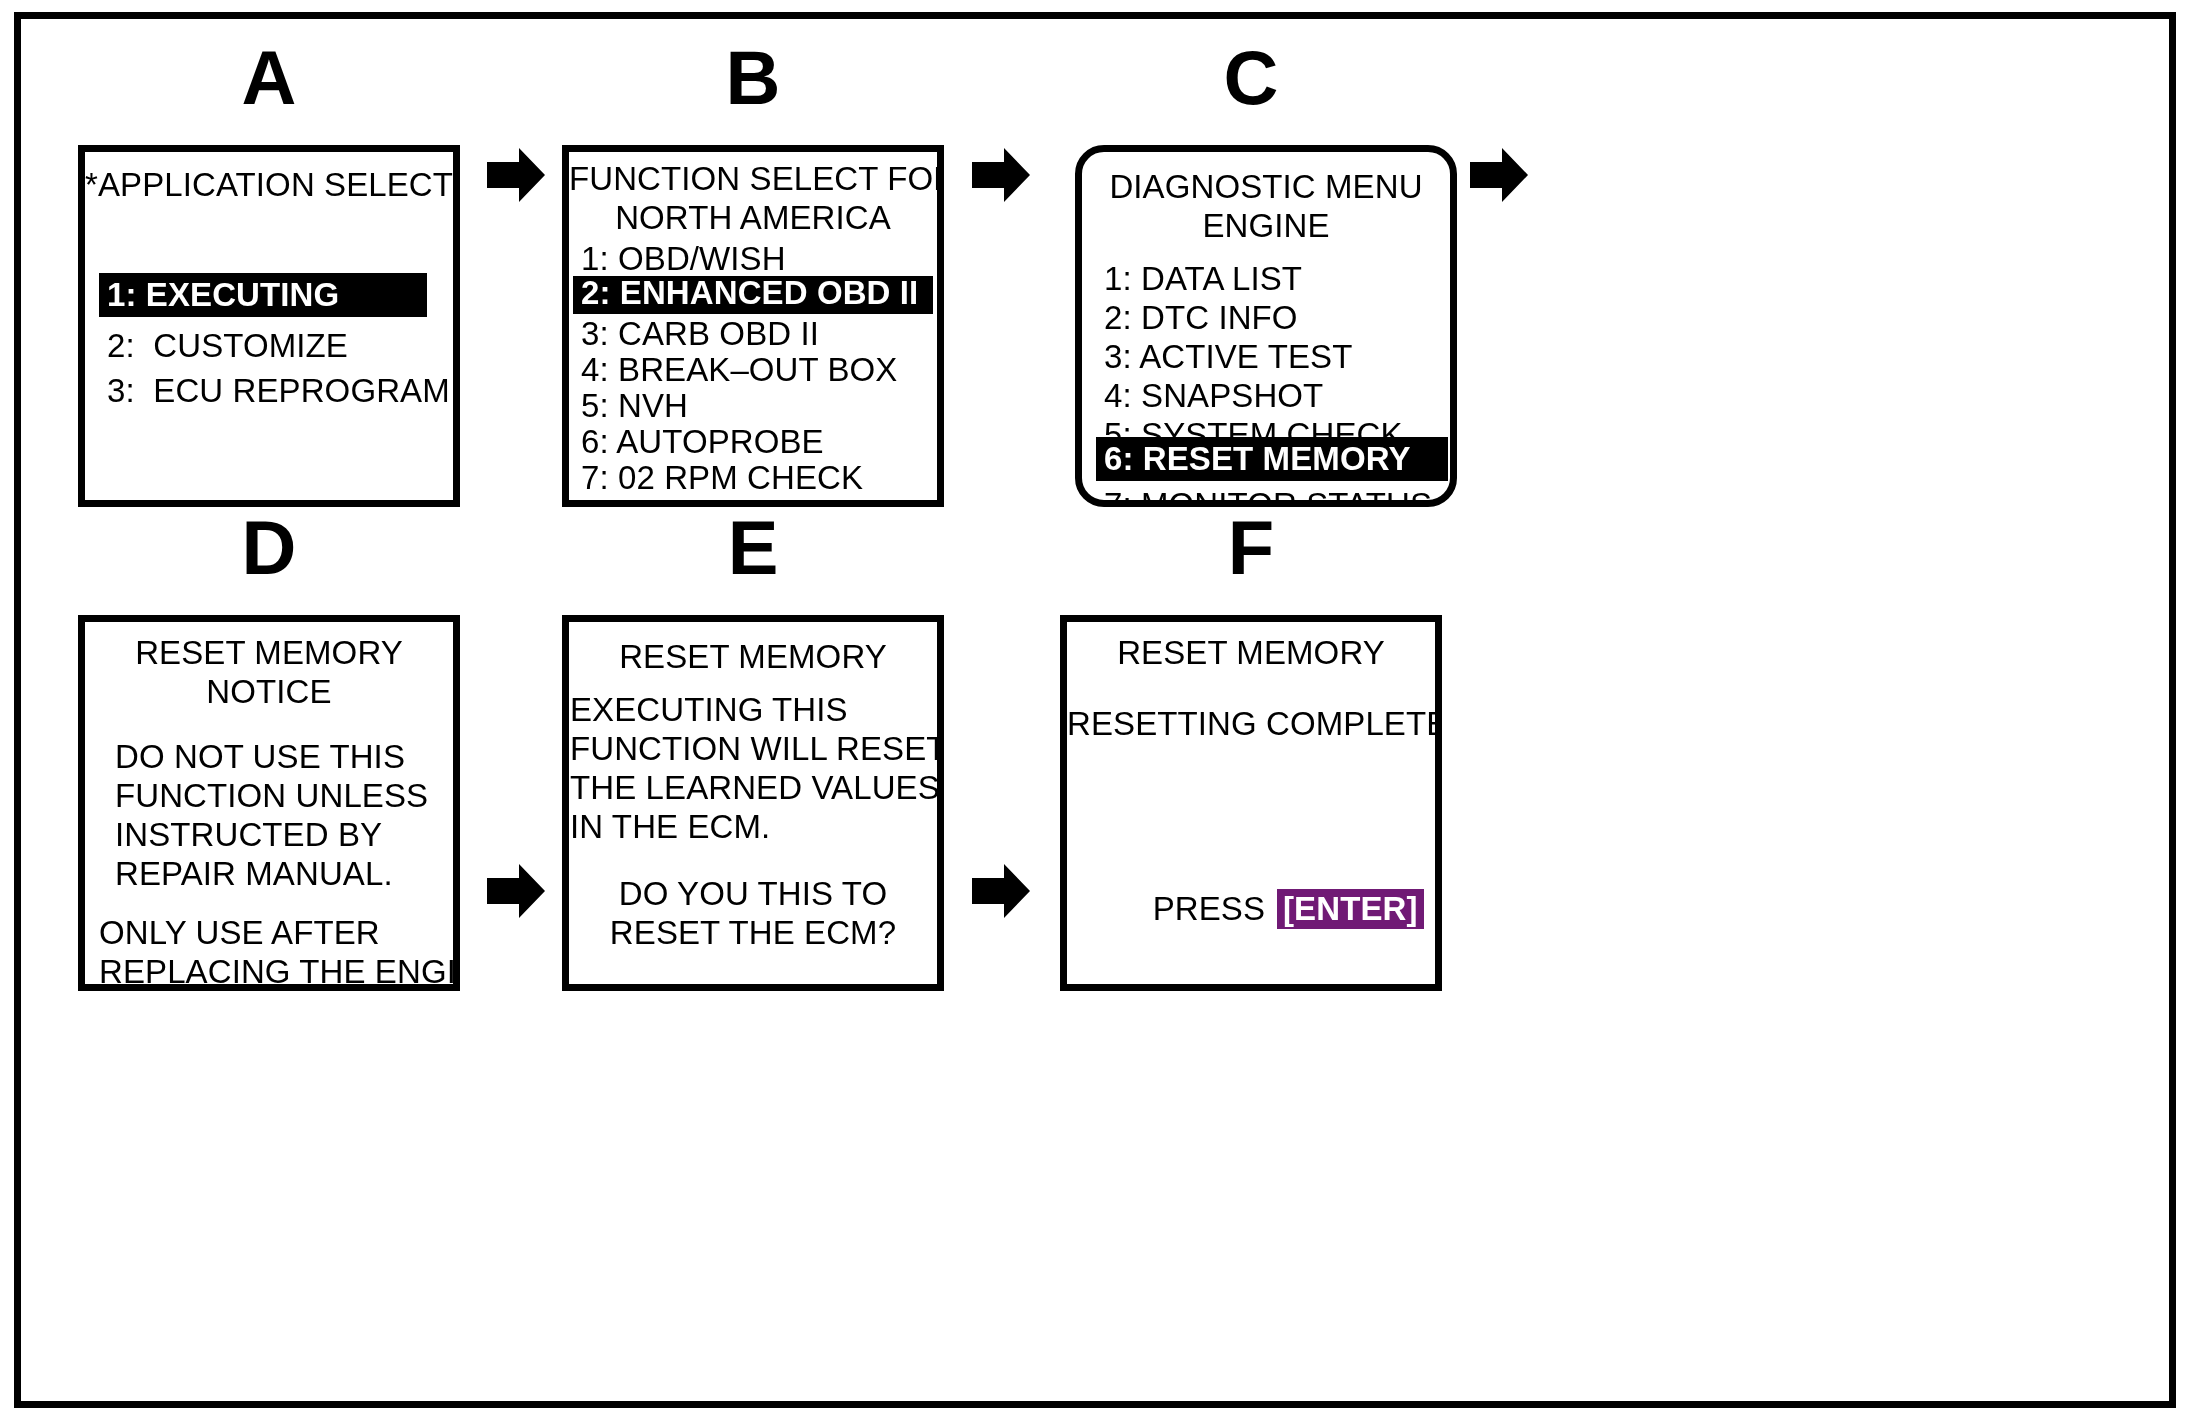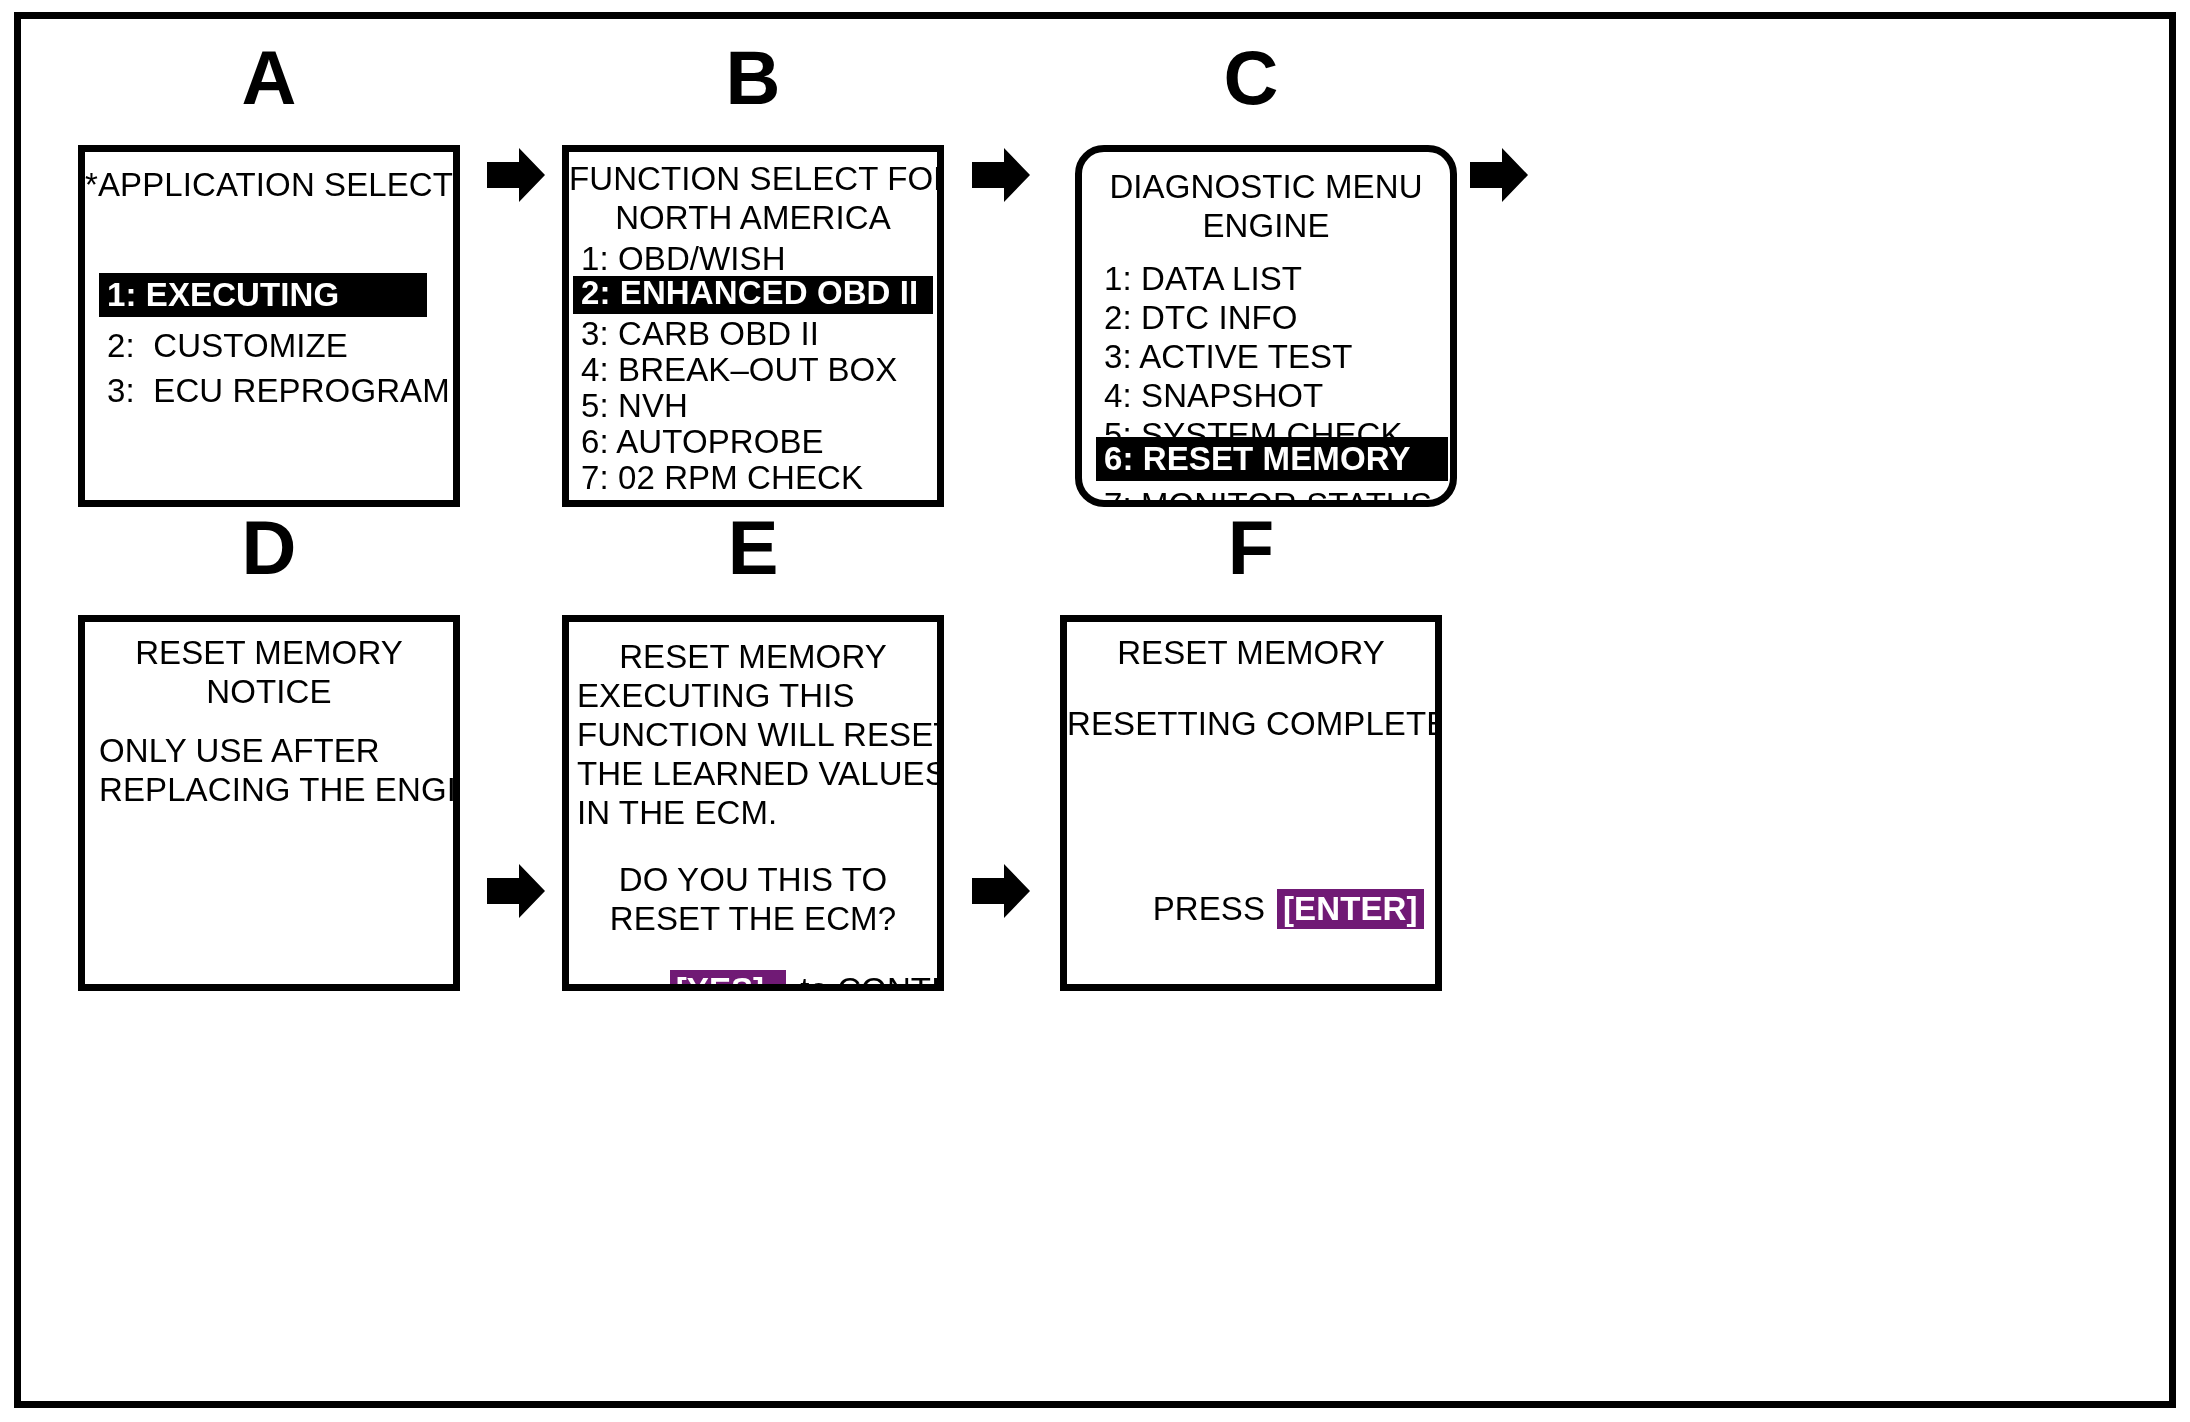--- a/index.html
+++ b/index.html
@@ -151,39 +151,45 @@
     <svg viewBox="0 0 62 62" aria-hidden="true">
         <polygon points="2,18 34,18 34,4 60,31 34,58 34,44 2,44" fill="#000"></polygon>
       </svg>
   </div>
 
   <div class="panel-wrap" style="left:78px;top:510px;width:382px;height:460px;">
     <div class="panel-letter" style="top:0;">D</div>
     <div class="screen" style="left:0;top:105px;width:382px;height:376px;">
       <div class="scr-line center" style="margin-top:14px;">RESET MEMORY</div>
       <div class="scr-line center" style="margin-top:6px;">NOTICE</div>
+      <div style="margin-top:32px;padding-left:30px;">
+        <div class="scr-line">DO NOT USE THIS</div>
+        <div class="scr-line" style="margin-top:6px;">FUNCTION UNLESS</div>
+        <div class="scr-line" style="margin-top:6px;">INSTRUCTED BY</div>
+        <div class="scr-line" style="margin-top:6px;">REPAIR MANUAL.</div>
+      </div>
       <div style="margin-top:26px;padding-left:14px;">
         <div class="scr-line">ONLY USE AFTER</div>
         <div class="scr-line" style="margin-top:6px;">REPLACING THE ENGINE,</div>
 
       </div>
     </div>
   </div>
 
   <div class="arrow" style="left:485px;top:860px;">
     <svg viewBox="0 0 62 62" aria-hidden="true">
         <polygon points="2,18 34,18 34,4 60,31 34,58 34,44 2,44" fill="#000"></polygon>
       </svg>
   </div>
 
   <div class="panel-wrap" style="left:562px;top:510px;width:382px;height:460px;">
     <div class="panel-letter" style="top:0;">E</div>
     <div class="screen" style="left:0;top:105px;width:382px;height:376px;">
       <div class="scr-line center" style="margin-top:18px;">RESET MEMORY</div>
-      <div style="margin-top:6px;padding-left:8px;">
+      <div style="margin-top:20px;padding-left:1px;">
         <div class="scr-line" style="margin-top:6px;">EXECUTING THIS</div>
         <div class="scr-line" style="margin-top:6px;">FUNCTION WILL RESET</div>
         <div class="scr-line" style="margin-top:6px;">THE LEARNED VALUES</div>
         <div class="scr-line" style="margin-top:6px;">IN THE ECM.</div>
       </div>
       <div style="margin-top:34px;">
         <div class="scr-line center">DO YOU THIS TO</div>
         <div class="scr-line center" style="margin-top:6px;">RESET THE ECM?</div>
       </div>
       <div style="margin-top:2px;">

